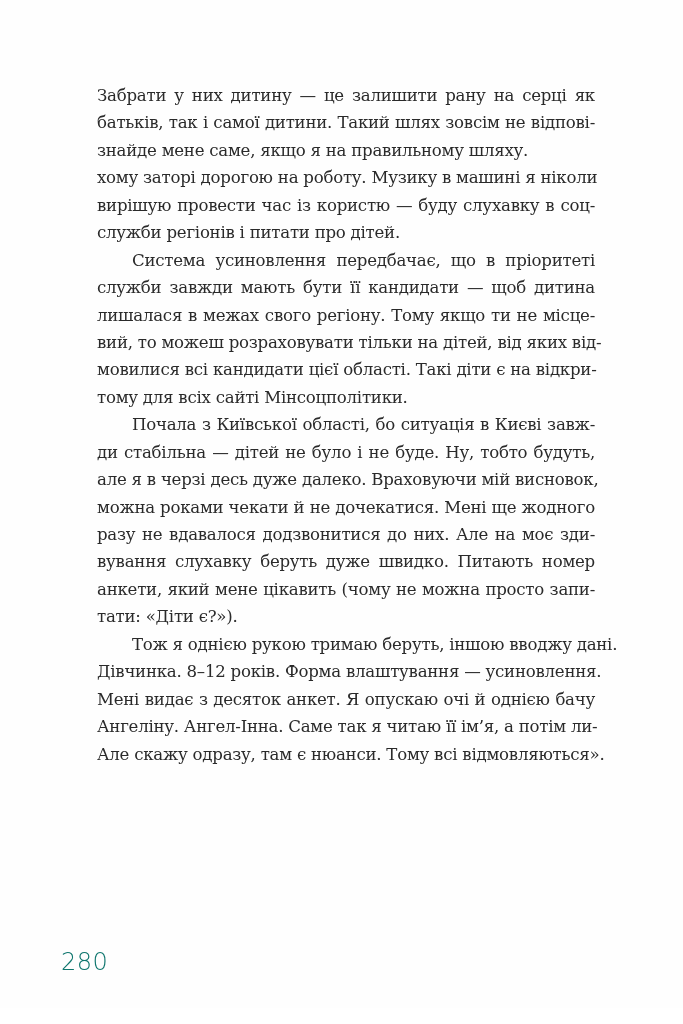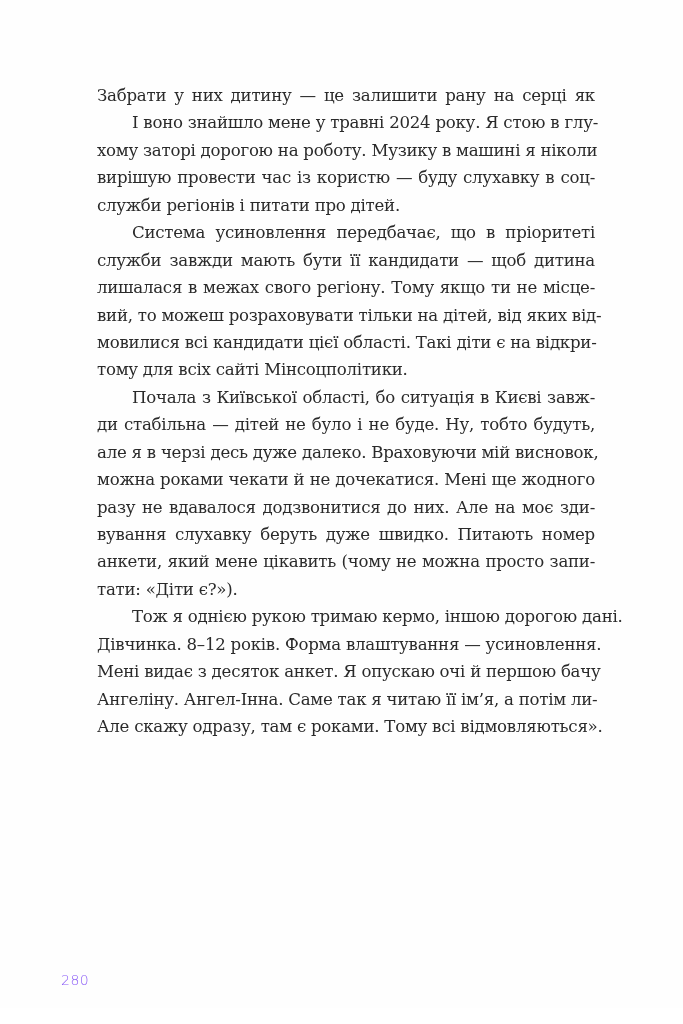--- a/index.html
+++ b/index.html
@@ -9,34 +9,35 @@
     position: absolute; left: 97px; top: 82px; width: 498px;
     font-family: "DejaVu Serif", serif;
     font-size: 16.6px; line-height: 27.45px; color: #2a2a2a;
     letter-spacing: -0.25px;
   }
   .line { white-space: nowrap; display: block; text-align: justify; text-align-last: justify; height: 27.45px; }
   .line.last { text-align-last: left; }
   .line.indent { padding-left: 35px; }
   .page-number {
     position: absolute; left: 61px; top: 948px;
-    font-family: "DejaVu Sans", sans-serif; font-size: 14px; color: #8b5cf6;
-    font-weight: 300; letter-spacing: 0.5px; margin-top: 24px;
+    font-family: "DejaVu Sans", sans-serif; font-size: 24px; color: #0f766e;
+    font-weight: 300; letter-spacing: 0.5px;
   }
 </style>
 </head>
 <body>
 
 <div class="page">
   <div class="text-block">
     <div>
       <span class="line">Забрати у них дитину — це залишити рану на серці як</span>
+      <span class="line">батьків, так і самої дитини. Такий шлях зовсім не відпові-</span>
+      <span class="line last">знайде мене саме, якщо я на правильному шляху.</span>
     </div>
     <div>
-      <span class="line indent">І воно знайшло мене у травні 2024 року. Я стою в глу-</span>
       <span class="line">хому заторі дорогою на роботу. Музику в машині я ніколи</span>
       <span class="line">вирішую провести час із користю — буду слухавку в соц-</span>
       <span class="line last">служби регіонів і питати про дітей.</span>
     </div>
     <div>
       <span class="line indent">Система усиновлення передбачає, що в пріоритеті</span>
       <span class="line">служби завжди мають бути її кандидати — щоб дитина</span>
       <span class="line">лишалася в межах свого регіону. Тому якщо ти не місце-</span>
       <span class="line">вий, то можеш розраховувати тільки на дітей, від яких від-</span>
       <span class="line">мовилися всі кандидати цієї області. Такі діти є на відкри-</span>
@@ -46,23 +47,23 @@
       <span class="line indent">Почала з Київської області, бо ситуація в Києві завж-</span>
       <span class="line">ди стабільна — дітей не було і не буде. Ну, тобто будуть,</span>
       <span class="line">але я в черзі десь дуже далеко. Враховуючи мій висновок,</span>
       <span class="line">можна роками чекати й не дочекатися. Мені ще жодного</span>
       <span class="line">разу не вдавалося додзвонитися до них. Але на моє зди-</span>
       <span class="line">вування слухавку беруть дуже швидко. Питають номер</span>
       <span class="line">анкети, який мене цікавить (чому не можна просто запи-</span>
       <span class="line last">тати: «Діти є?»).</span>
     </div>
     <div>
-      <span class="line indent">Тож я однією рукою тримаю кермо, іншою дорогою дані.</span>
+      <span class="line indent">Тож я однією рукою тримаю беруть, іншою вводжу дані.</span>
       <span class="line">Дівчинка. 8–12 років. Форма влаштування — усиновлення.</span>
-      <span class="line">Мені видає з десяток анкет. Я опускаю очі й першою бачу</span>
+      <span class="line">Мені видає з десяток анкет. Я опускаю очі й однією бачу</span>
       <span class="line">Ангеліну. Ангел-Інна. Саме так я читаю її ім’я, а потім ли-</span>
     </div>
     <div>
-      <span class="line">Але скажу одразу, там є роками. Тому всі відмовляються».</span>
+      <span class="line">Але скажу одразу, там є нюанси. Тому всі відмовляються».</span>
     </div>
   </div>
   <div class="page-number">280</div>
 </div>
 
 </body></html>

